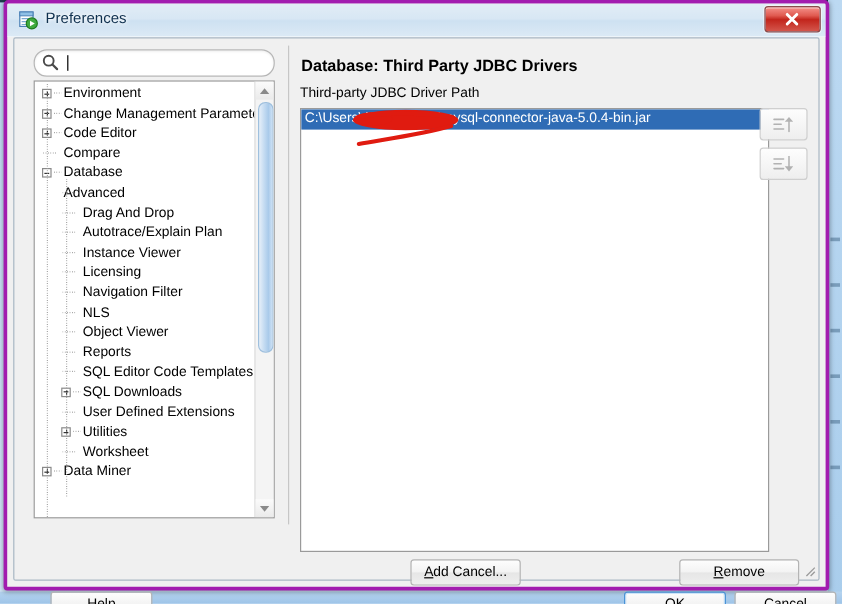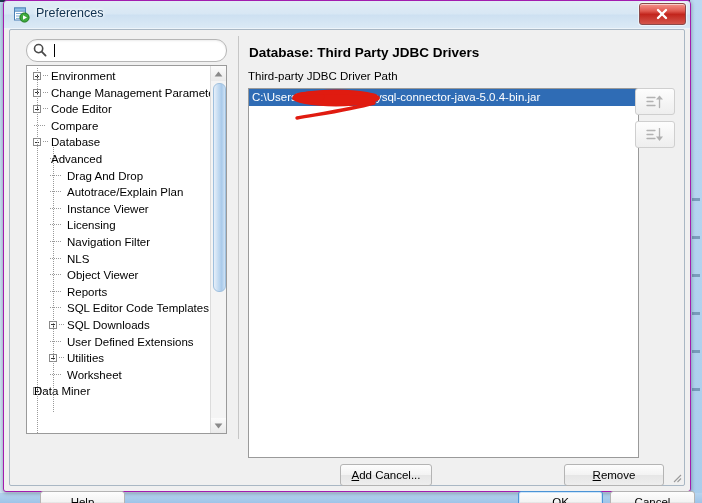--- a/index.html
+++ b/index.html
@@ -45,21 +45,21 @@
   #bg-bottom-strip {
     position: absolute; left: 0; bottom: 0; width: 702px; height: 10px;
     background: linear-gradient(180deg,#b6d4ef,#9ec4e8);
   }
 
   
   #window {
     position: absolute;
     left: 3px; top: 0px; width: 688px; height: 492px;
     box-sizing: border-box;
-    border: 1px solid #a21caf;
+    border: 3px solid #a21caf;
     border-radius: 4px 4px 3px 3px;
     background: #f0f0f0;
     box-shadow: 0 1px 4px rgba(0,0,0,.35);
   }
 
   
   #titlebar {
     position: absolute; left: 0; top: 0; right: 0; height: 27px;
     background: linear-gradient(180deg, rgba(214,234,250,.55) 0%, rgba(196,224,248,.55) 48%,
                                         rgba(182,214,242,.6) 52%, rgba(205,229,249,.6) 100%);
@@ -393,21 +393,21 @@
               <div class="tbox plus" style="left: 22px;"></div>
               <span class="tlabel" style="left: 40px;">Utilities</span>
             </div>
             <div class="tnode" style="height: 16.6px; line-height: 16.6px;">
               <div class="dots" style="left: 23px; width: 11px;"></div>
               <span class="tlabel" style="left: 40px;">Worksheet</span>
             </div>
             <div class="tnode" style="height: 16.6px; line-height: 16.6px;">
               <div class="dots" style="left: 16px; width: 6px;"></div>
               <div class="tbox plus" style="left: 6px;"></div>
-              <span class="tlabel" style="left: 7px;">Data Miner</span>
+              <span class="tlabel" style="left: 24px;">Data Miner</span>
             </div>
             <div class="vdots" style="left: 10px; top: 0px; height: 365.2px;"></div>
             <div class="vdots" style="left: 26px; top: 79px; height: 265.6px;"></div>
           </div>
 
         <div id="tree-sb">
           <div id="tree-sb-up" class="sb-arrow">
             <svg width="9" height="6" viewBox="0 0 9 6">
                 <polygon points="4.5,0.6 8.4,5.4 0.6,5.4" fill="#8a8a8a"></polygon>
               </svg>

